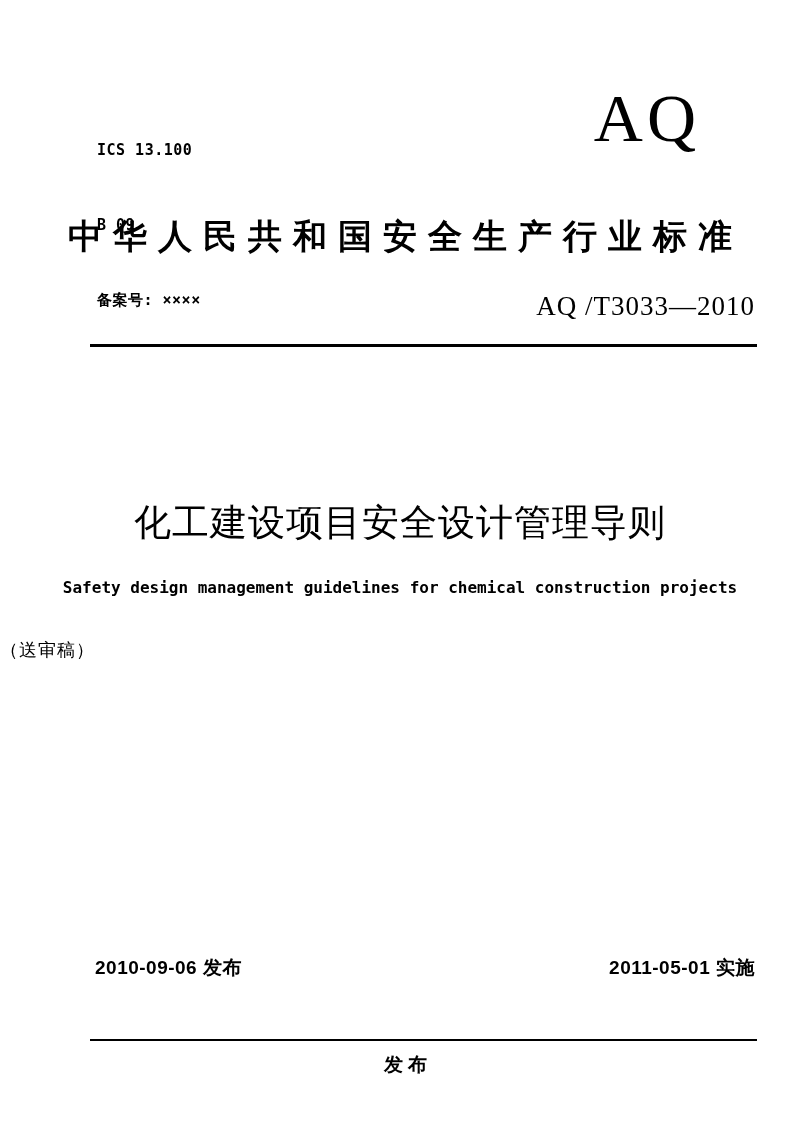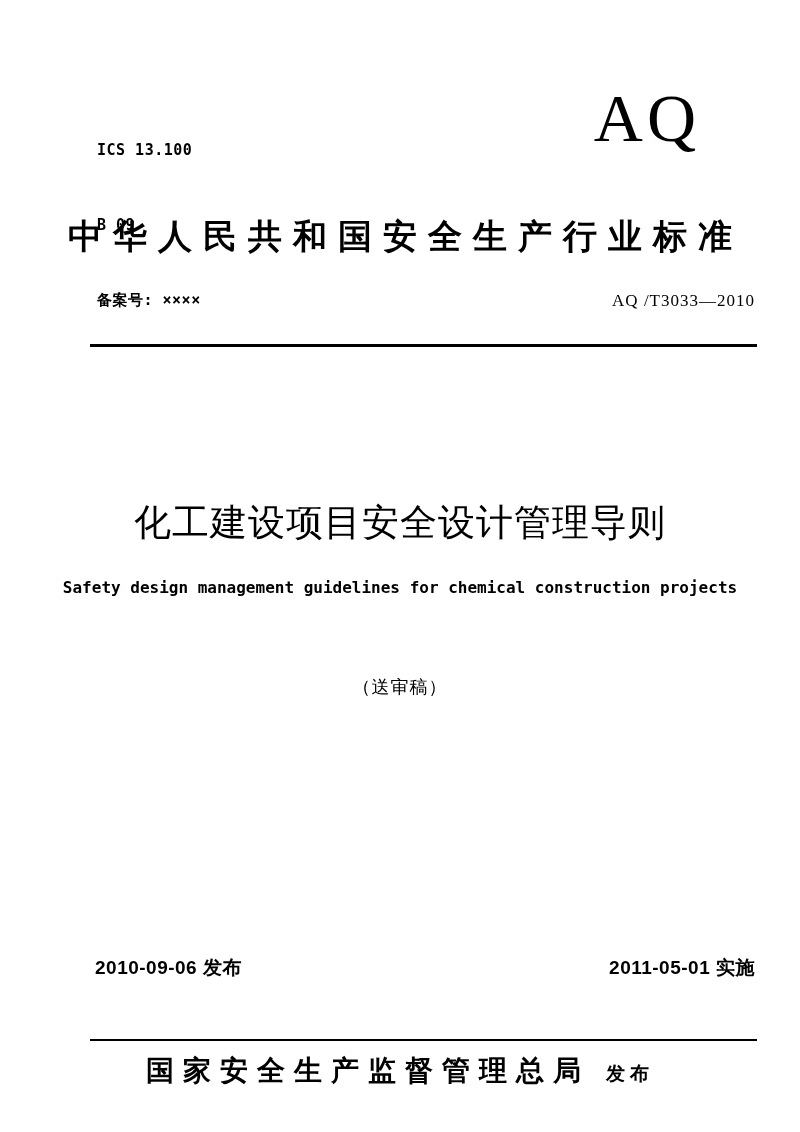--- a/index.html
+++ b/index.html
@@ -56,21 +56,21 @@
     text-indent: 11px; 
     white-space: nowrap;
   }
 
   
   .std-number {
     position: absolute;
     right: 45px;
     top: 291px;
     font-family: "Liberation Serif", serif;
-    font-size: 17px;
+    font-size: 27px;
     letter-spacing: 1px;
   }
 
   .rule {
     position: absolute;
     left: 90px;
     right: 43px;
     background: #000000;
   }
   .rule-top {
@@ -108,22 +108,21 @@
     font-size: 16px;
     letter-spacing: 0;
     white-space: nowrap;
   }
 
   
   .draft-note {
     position: absolute;
     left: 0;
     right: 0;
-    top: 675px;
-    text-align: center;
+    top: 638px;
     font-family: "Liberation Serif", serif;
     font-size: 18px;
     letter-spacing: 1px;
   }
 
   
   .footer-dates {
     position: absolute;
     left: 95px;
     right: 45px;
@@ -186,17 +185,16 @@
   <div class="draft-note">（送审稿）</div>
 
   <div class="footer-dates">
     <span>2010-09-06 发布</span>
     <span>2011-05-01 实施</span>
   </div>
 
   <div class="rule rule-bottom"></div>
 
   <div class="publisher-row">
-    <span class="publisher-name">国家安全生产监督管理总局</span>
     <span class="publish-label">发布</span>
   </div>
 
 </div>
 
 </body></html>

